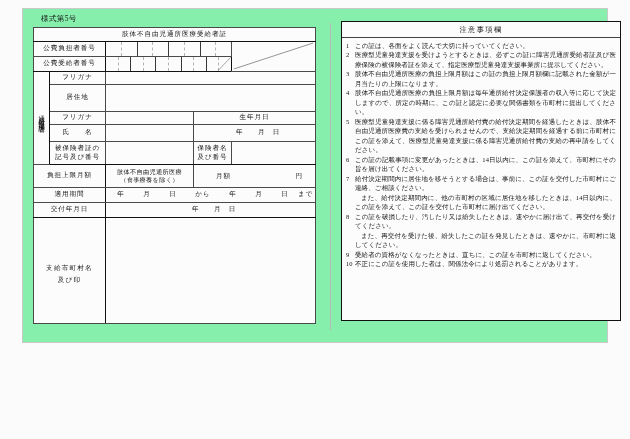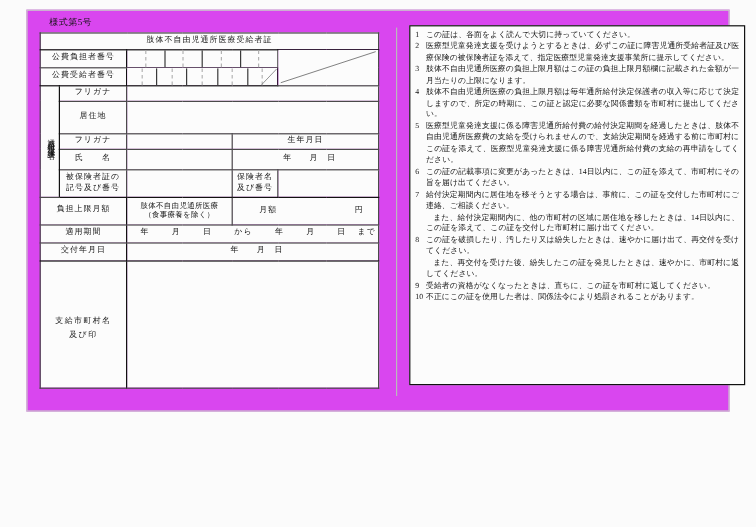--- a/index.html
+++ b/index.html
@@ -9,21 +9,21 @@
     font-family:"Liberation Serif","DejaVu Serif",serif;
     color:#141414;
     -webkit-font-smoothing:antialiased;
   }
   .page{
     position:relative;width:630px;height:439px;box-sizing:border-box;
     background:#fbfbfb;
   }
   .doc{
     position:absolute;left:22px;top:8px;width:586px;height:335px;
-    background:#d946ef;
+    background:#86efac;
     border:1px solid #c9c9c9;
     box-sizing:border-box;
   }
   .divider{
     position:absolute;left:307px;top:14px;width:0;height:307px;
     border-left:1px solid #b9b9b9;
   }
   
   .left{
     position:absolute;left:10px;top:6px;width:290px;
@@ -249,20 +249,21 @@
 及び印</span>
           </td>
           <td colspan="5"></td>
         </tr>
       </tbody>
         </table>
     </div>
 
     <div class="right">
       <div class="notebox">
+        <div class="notehead">注意事項欄</div>
         <div class="notebody">
             <div class="note">
               <span class="n">1</span>
               <span class="t">この証は、各面をよく読んで大切に持っていてください。</span>
             </div>
             <div class="note">
               <span class="n">2</span>
               <span class="t">医療型児童発達支援を受けようとするときは、必ずこの証に障害児通所受給者証及び医療保険の被保険者証を添えて、指定医療型児童発達支援事業所に提示してください。</span>
             </div>
             <div class="note">

